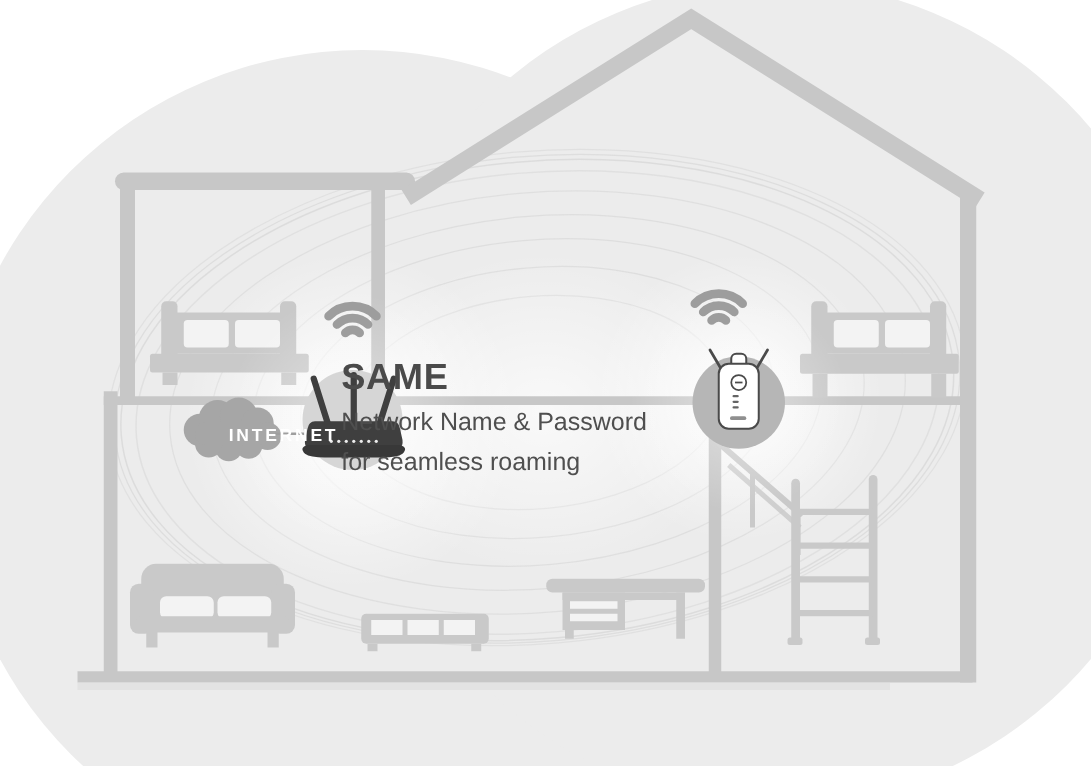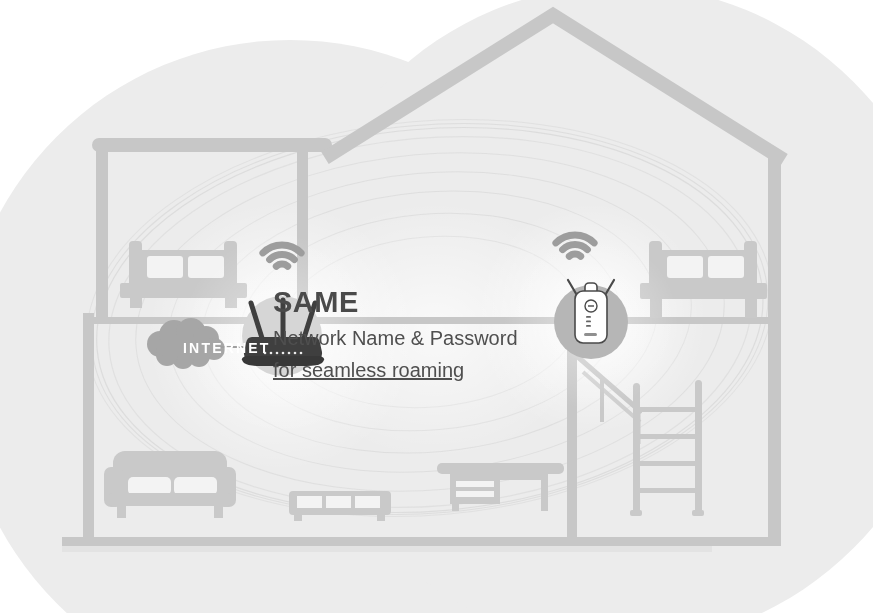--- a/index.html
+++ b/index.html
@@ -20,21 +20,21 @@
   .glow-center{left:280px;top:200px;width:310px;height:260px;
     background:radial-gradient(ellipse,rgba(255,255,255,.7) 0%,rgba(255,255,255,0) 70%);}
   .glow-router-over{left:172px;top:226px;width:220px;height:220px;opacity:.5;
     background:radial-gradient(circle,rgba(255,255,255,.9) 0%,rgba(255,255,255,0) 65%);}
   .glow-extender-over{left:496px;top:227px;width:190px;height:190px;opacity:.5;
     background:radial-gradient(circle,rgba(255,255,255,.9) 0%,rgba(255,255,255,0) 65%);}
   
   .headline{position:absolute;left:273px;top:288px;width:320px;text-align:left;color:#4a4a4a;}
   .headline-title{font-size:29px;font-weight:600;letter-spacing:.5px;line-height:1;}
   .headline-sub{font-size:20px;font-weight:500;color:#4f4f4f;margin-top:11px;line-height:1;}
-  .headline-sub2{margin-top:12px;text-decoration:underline;}
+  .headline-sub2{margin-top:12px;}
   
   .cloud-label{position:absolute;left:148px;top:341px;width:76px;text-align:center;
     color:#ffffff;font-size:14px;font-weight:bold;letter-spacing:2.2px;line-height:1;margin-left:35px;}
   svg{position:absolute;left:0;top:0;}
 </style>
 </head>
 <body>
 
 <div class="stage">
 

